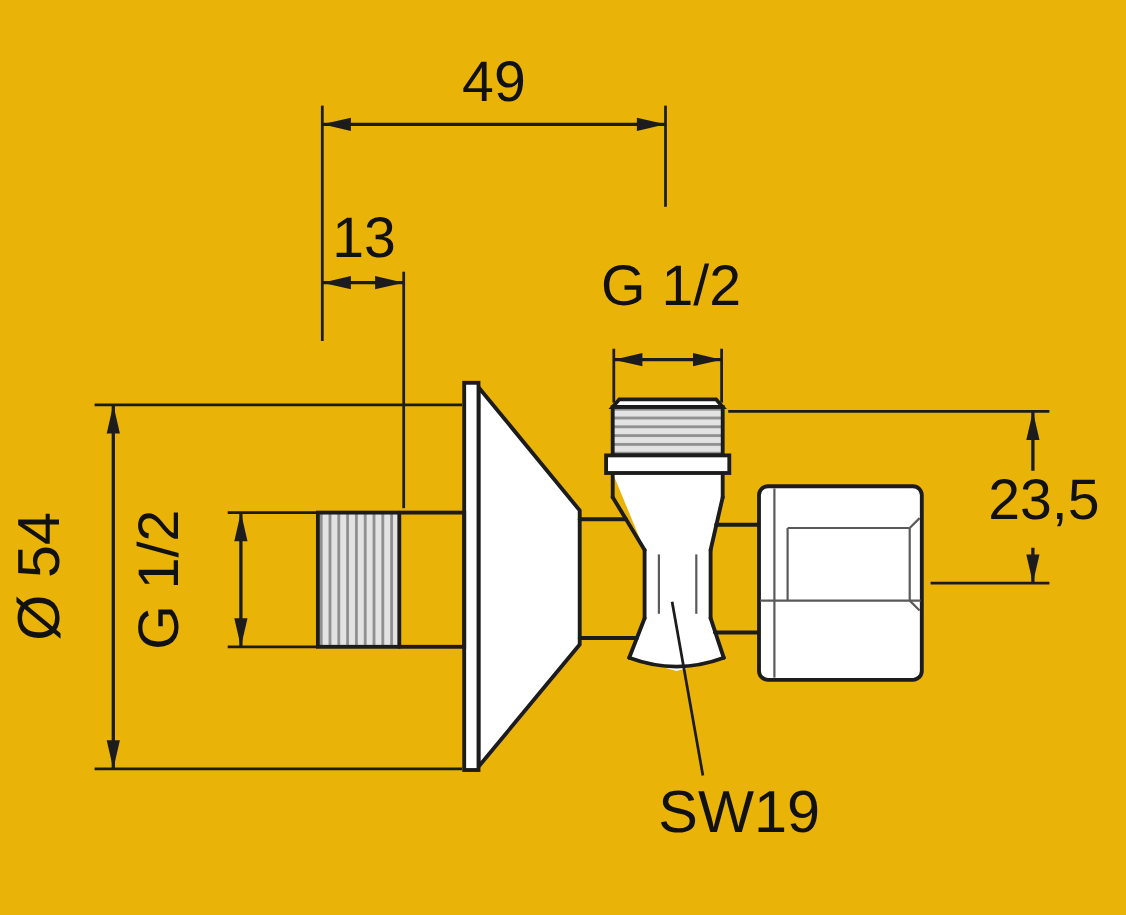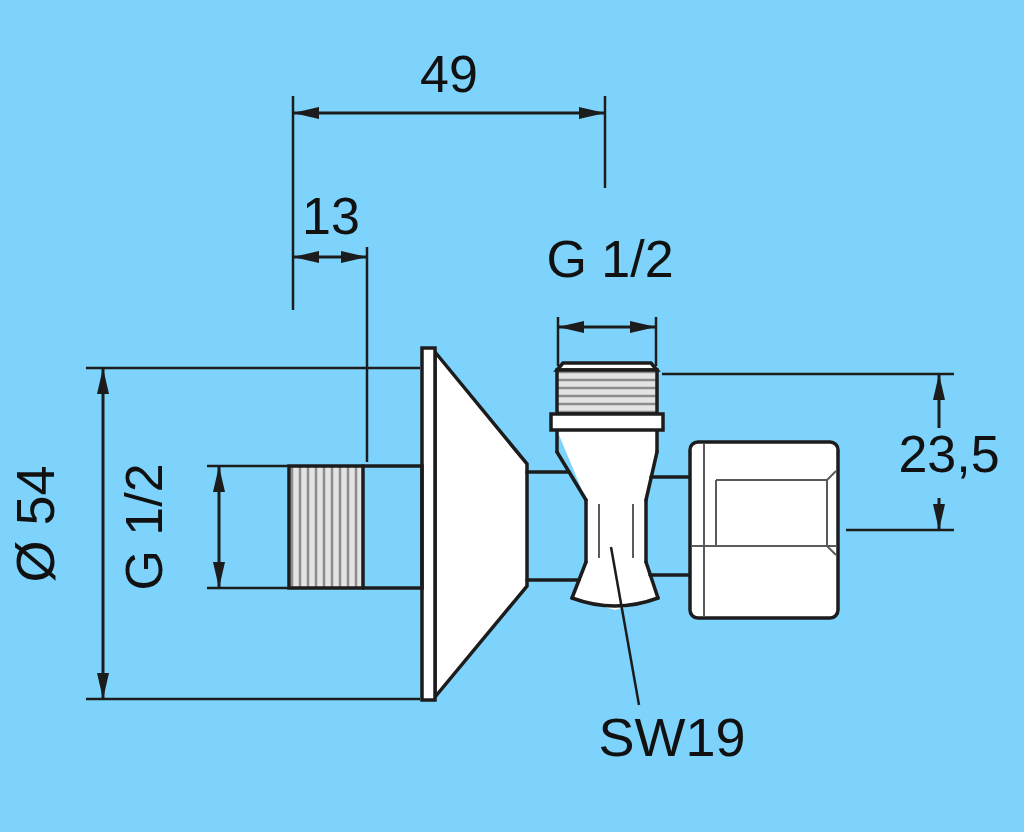--- a/index.html
+++ b/index.html
@@ -7,21 +7,21 @@
     padding: 0;
     background: #ffffff;
     width: 1024px;
     height: 832px;
     font-family: "Liberation Sans", sans-serif;
   }
   .stage {
     position: relative;
     width: 1024px;
     height: 832px;
-    background: #7dd3fc;
+    background: #eab308;
     overflow: hidden;
   }
   svg { display: block; }
   .outline   { stroke: #1c1c1c; stroke-width: 3.5; fill: none; stroke-linecap: round; }
   .outline-f { stroke: #1c1c1c; stroke-width: 3.5; fill: #ffffff; }
   .fill-w    { fill: #ffffff; stroke: none; }
   .dimline   { stroke: #1c1c1c; stroke-width: 3; fill: none; }
   .extline   { stroke: #1c1c1c; stroke-width: 2.5; fill: none; }
   .thin      { stroke: #5a5a5a; stroke-width: 2; fill: none; }
   .arrow     { fill: #1c1c1c; stroke: none; }

